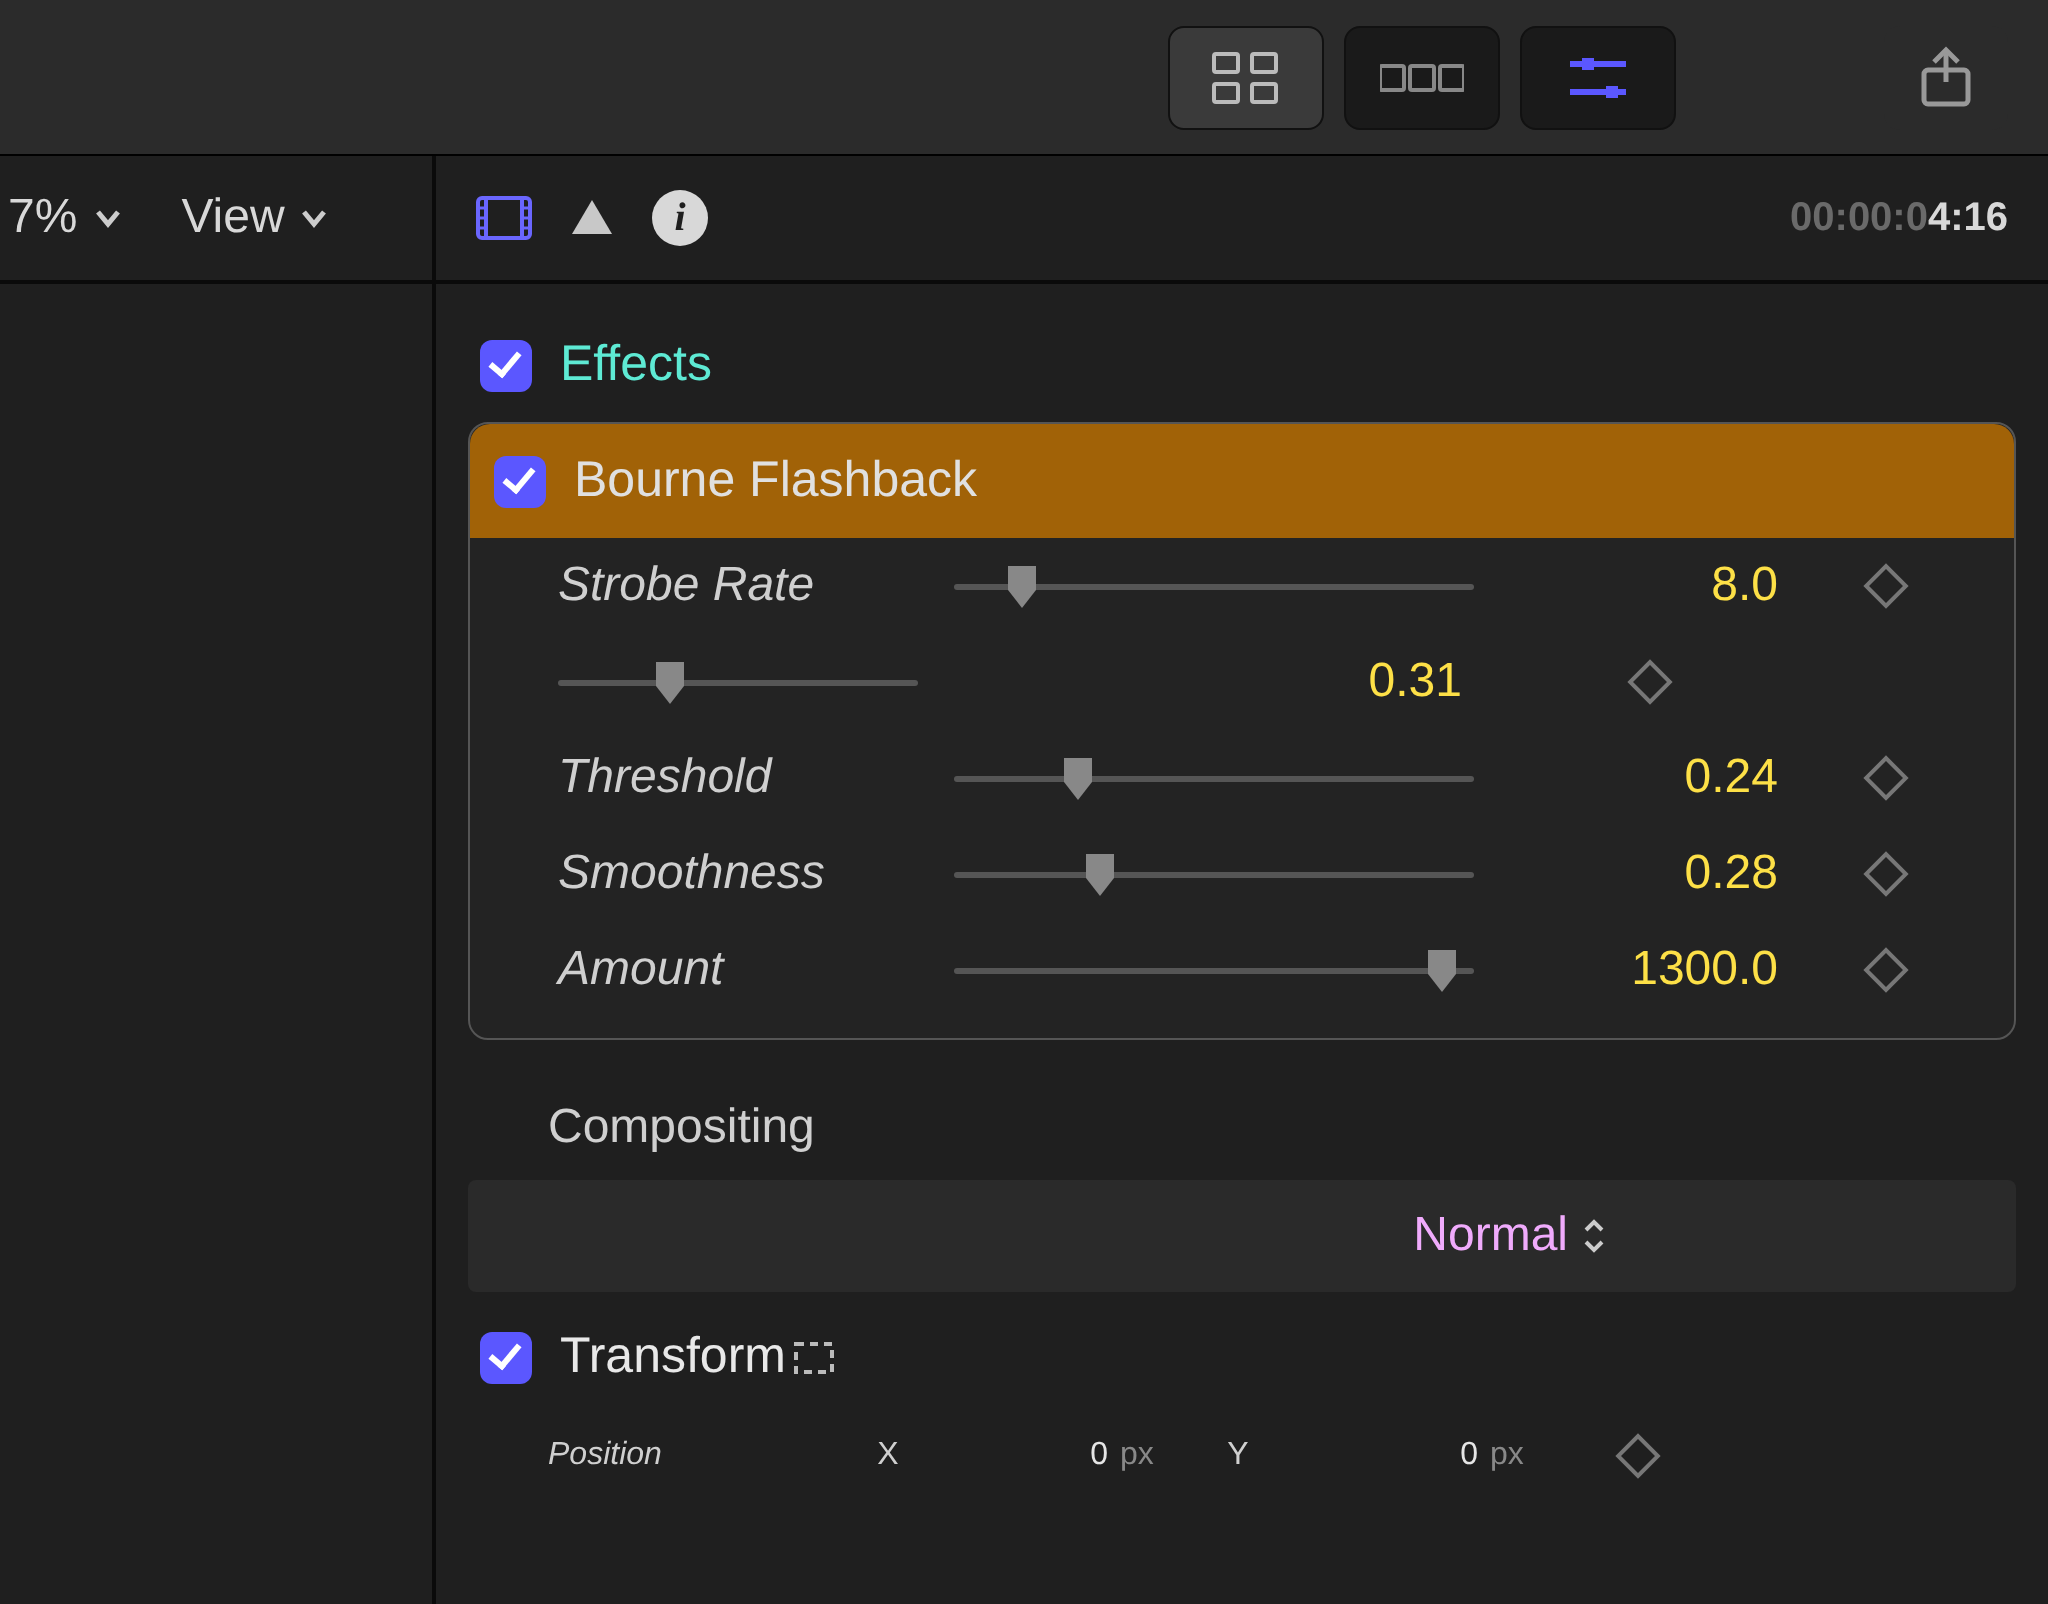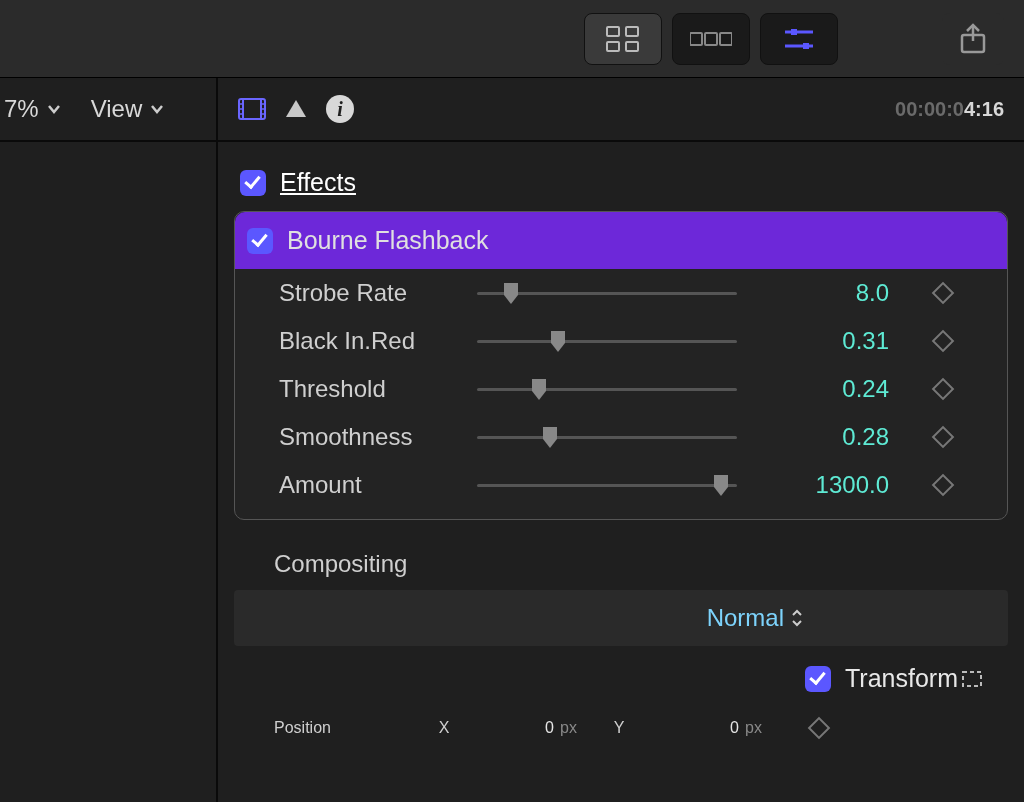--- a/index.html
+++ b/index.html
@@ -55,47 +55,47 @@
     font-size: 20px; color: #1f1f1f;
   }
   .clip-name { color: #8a8a8a; font-size: 25px; margin-left: 8px; }
   .clip-tc { color: #6a6a6a; font-size: 20px; margin-left: auto; font-weight: bold; }
   .clip-tc .bright { color: #d8d8d8; }
 
   .insp-body { padding: 16px 16px 0 16px; }
 
   .sect-row {
     display: flex; align-items: center; gap: 14px; padding: 10px 0 14px 6px;
-    font-size: 25px; color: #ffffff; text-decoration: underline;
+    font-size: 25px; color: #5eead4;
   }
   .cb {
     width: 26px; height: 26px; border-radius: 6px; background: #5b57ff;
     position: relative; cursor: pointer;
   }
   .cb::after {
     content: ""; position: absolute; left: 8px; top: 3px; width: 6px; height: 12px;
     border: solid #fff; border-width: 0 3px 3px 0; transform: rotate(40deg);
   }
 
   .fx-box {
     border: 1px solid #555; border-radius: 10px; background: #232323;
     padding: 0 0 10px 0; margin-bottom: 14px;
   }
   .fx-title-row {
     display: flex; align-items: center; gap: 14px; padding: 14px 12px;
-    background: #6d28d9; border-radius: 10px 10px 0 0; font-size: 25px; color: #e0e0e0; text-align: center;
+    background: #a16207; border-radius: 10px 10px 0 0; font-size: 25px; color: #e0e0e0; text-align: center;
   }
 
   .param-row {
     display: grid; grid-template-columns: 180px 260px 140px 60px;
     align-items: center; gap: 18px; padding: 10px 16px 10px 44px;
     font-size: 24px; color: #cfcfcf;
   }
-  .param-label { color: #cfcfcf; }
-  .param-val { text-align: right; color: #5eead4; padding-right: 6px; }
+  .param-label { color: #cfcfcf; font-style: italic; }
+  .param-val { text-align: right; color: #fde047; padding-right: 6px; }
   .kf { display: flex; justify-content: center; }
   .diamond {
     width: 16px; height: 16px; border: 2px solid #777; transform: rotate(45deg);
     cursor: pointer; background: transparent;
   }
 
   .slider { position: relative; height: 20px; }
   .track {
     position: absolute; left: 0; right: 0; top: 9px; height: 3px;
     background: #555; border-radius: 2px;
@@ -108,37 +108,37 @@
 
   .sect-plain-row {
     display: flex; align-items: flex-end; gap: 14px; padding: 16px 0 12px 40px;
     font-size: 24px; color: #cfcfcf;
   }
   .bg-row { background: #2a2a2a; border-radius: 4px; }
   .select-row {
     display: grid; grid-template-columns: 180px 1fr 130px 60px;
     align-items: center; padding: 14px 16px 14px 40px; font-size: 24px; color: #cfcfcf;
   }
-  .select-val { text-align: right; color: #7dd3fc; display:flex; gap:8px; justify-content:flex-end; align-items:center;}
+  .select-val { text-align: right; color: #f0abfc; display:flex; gap:8px; justify-content:flex-end; align-items:center;}
 
   .pos-row {
     display: grid; grid-template-columns: 150px 40px 90px 45px 40px 100px 50px 60px;
     align-items: center; padding: 14px 16px 6px 40px; font-size: 16px; color: #cfcfcf;
   }
   .pos-val { text-align:right; color:#e6e6e6; }
   .unit { color:#888; padding-left:6px;}
   .xy { text-align:center; color:#cfcfcf;}
 
   .rot-row {
     display:grid; grid-template-columns: 150px 260px 130px 50px 60px;
     align-items:center; padding: 8px 16px 0 40px; font-size:24px; color:#cfcfcf;
   }
 
   .tf-header {
-    display:flex; align-items:center; justify-content:flex-end;
+    display:flex; align-items:center; justify-content:flex-start;
     padding: 18px 22px 12px 6px; font-size:25px; color:#e8e8e8;
   }
   .tf-left{ display:flex; gap:14px; align-items:center;}
   .crop-icon { width:28px; height:22px; cursor:pointer; }
 
   
 </style>
 </head>
 <body>
 
@@ -239,21 +239,20 @@
                   <path d="M2 0 H16 V12 L9 21 L2 12 Z" fill="#888"></path>
                 </svg>
               </div>
     </div>
     <span class="param-val">8.0</span>
     <span class="kf">
               <div class="diamond"></div>
             </span>
   </div>
           <div class="param-row">
-    <span class="param-label">Black In.Red</span>
     <div class="slider">
       <div class="track"></div>
       <div class="thumb" style="left:31%">
                 <svg viewBox="0 0 18 22">
                   <path d="M2 0 H16 V12 L9 21 L2 12 Z" fill="#888"></path>
                 </svg>
               </div>
     </div>
     <span class="param-val">0.31</span>
     <span class="kf">

